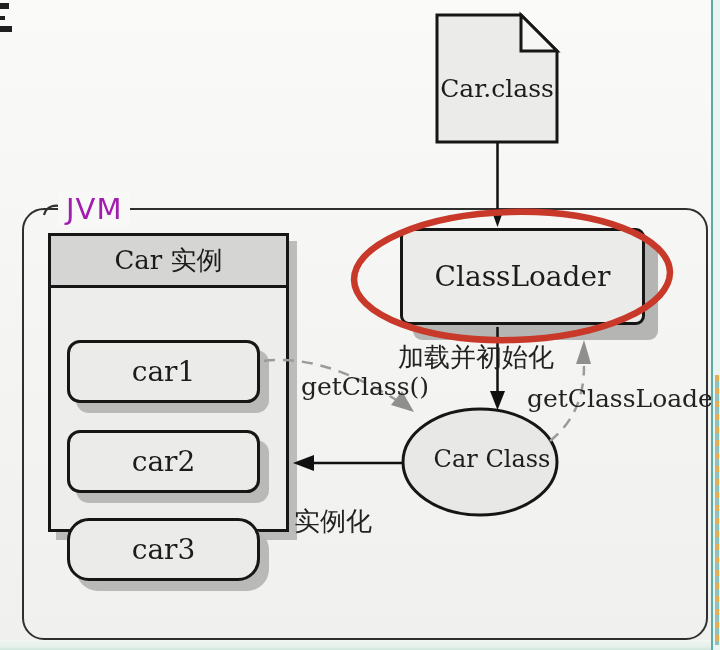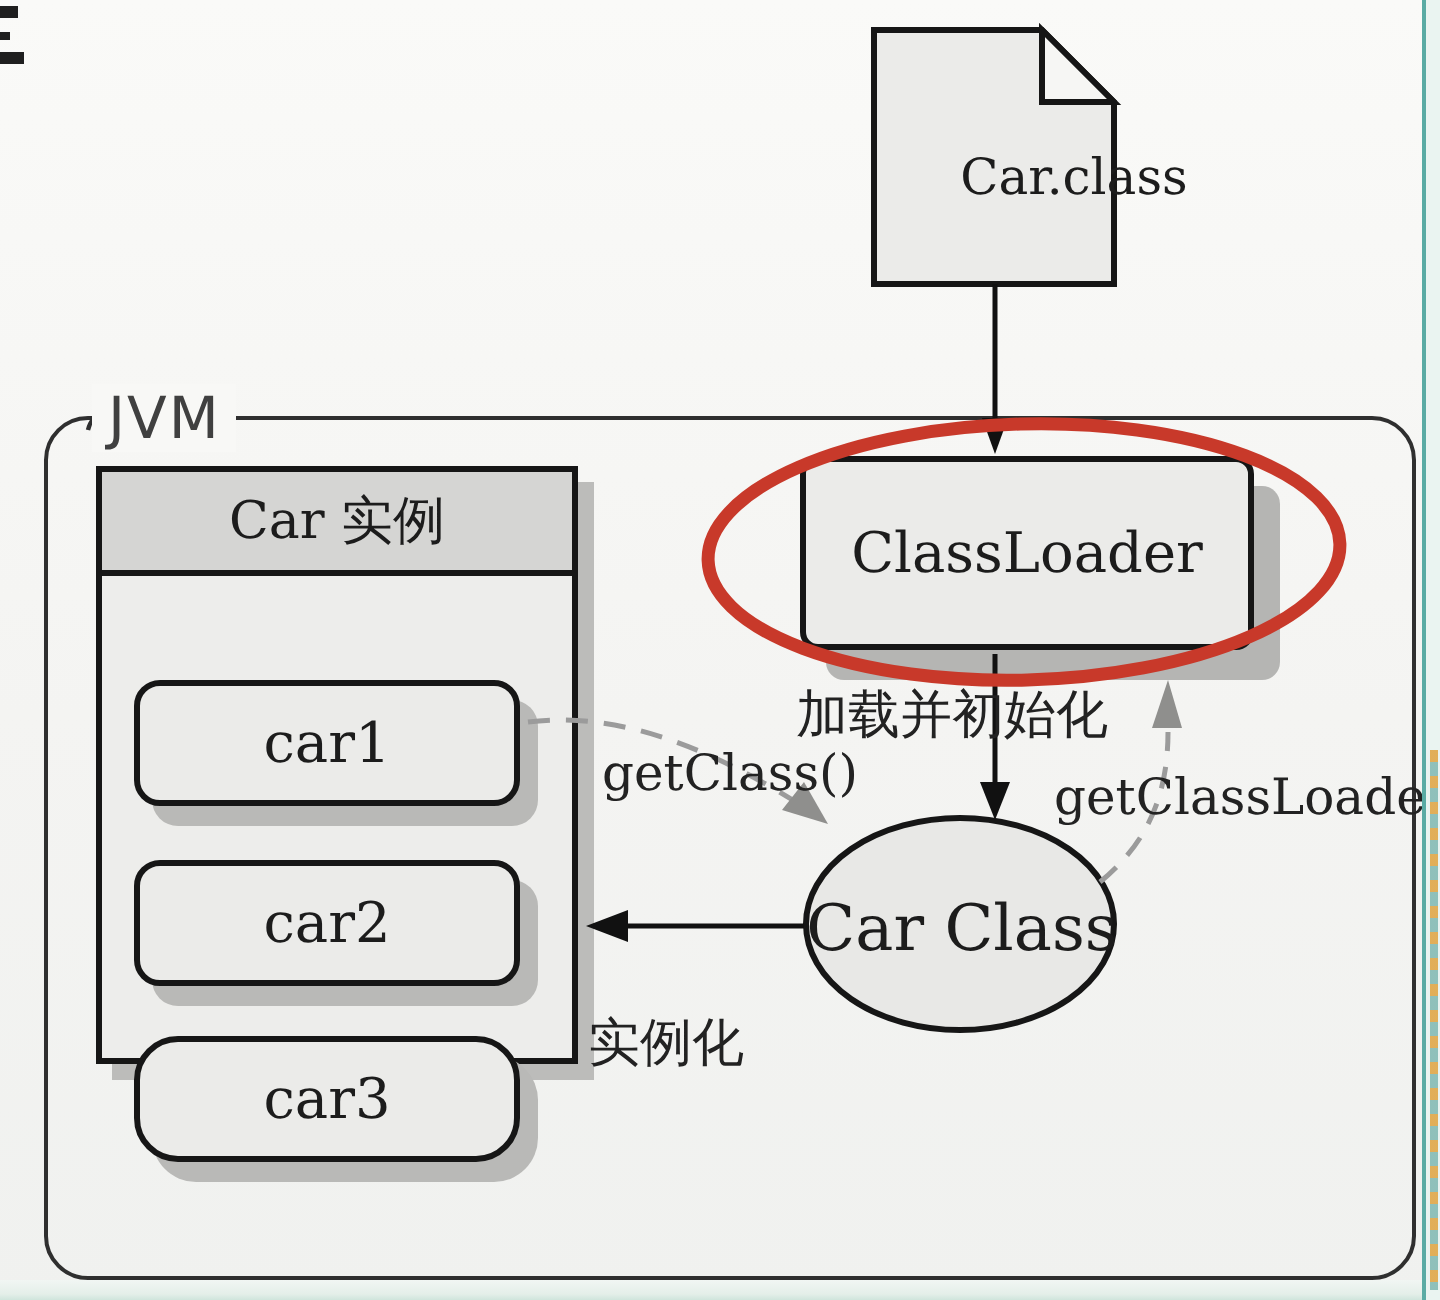--- a/index.html
+++ b/index.html
@@ -9,58 +9,58 @@
     font-family:"DejaVu Serif", serif;color:#1c1c1c;
   }
   
   .edge-mark{position:absolute;background:#1f1f1f;z-index:4;}
   
   .jvm-box{
     position:absolute;left:22px;top:208px;width:682px;height:428px;
     border:2.5px solid #2f2f2f;border-radius:22px;z-index:1;
   }
   .jvm-label{
-    position:absolute;left:46px;top:192px;z-index:3;
+    position:absolute;left:58px;top:192px;z-index:3;
     font-family:"DejaVu Sans", sans-serif;font-size:29px;letter-spacing:1px;
-    background:#f8f8f6;padding:0 8px;color:#404040;
+    background:#f8f8f6;padding:0 8px;color:#a21caf;
   }
   
   .instances-panel{
     position:absolute;left:48px;top:233px;width:241px;height:299px;
     background:#ededeb;border:3px solid #161616;
     box-shadow:8px 8px 0 #bcbcba;z-index:1;box-sizing:border-box;
   }
   .instances-header{
     height:49px;background:#d5d5d3;border-bottom:3px solid #161616;
     display:flex;align-items:center;justify-content:center;
     font-size:26px;
   }
   .car-box{
     position:absolute;left:67px;width:193px;height:63px;
     background:#ebebe9;border:3px solid #161616;border-radius:13px;
     box-shadow:9px 10px 0 #b9b9b7;z-index:1;box-sizing:border-box;
     display:flex;align-items:center;justify-content:center;font-size:28px;
   }
   .classloader-box{
-    position:absolute;left:400px;top:228px;width:227px;height:97px;
+    position:absolute;left:400px;top:228px;width:245px;height:97px;
     background:#ebebe9;border:3px solid #161616;border-radius:9px;
     box-shadow:13px 15px 0 #b5b5b3;z-index:1;box-sizing:border-box;
     display:flex;align-items:center;justify-content:center;font-size:28px;
   }
   svg.overlay{position:absolute;left:0;top:0;z-index:2;pointer-events:none;}
   .lbl{position:absolute;z-index:3;white-space:nowrap;color:#222;}
   .lbl-cjk{font-size:26px;}
   .lbl-code{font-size:25px;}
   .carclass-label{
-    position:absolute;left:403px;top:445px;width:156px;text-align:center;
-    z-index:3;font-size:32px;
+    position:absolute;left:414px;top:445px;width:156px;text-align:center;
+    z-index:3;font-size:24px;
   }
   .file-label{
     position:absolute;left:437px;top:74px;width:120px;text-align:center;
-    z-index:3;font-size:25px;margin-left:40px;
+    z-index:3;font-size:25px;
   }
   
   .right-strip{
     position:absolute;right:0;top:0;width:7px;height:650px;z-index:5;
     background:#eaf4f1;border-left:2px solid #5aaba4;
   }
   .right-strip-dashes{
     position:absolute;right:1px;top:375px;width:4px;height:270px;
     background:repeating-linear-gradient(180deg,#e0a23e 0 6px,#7fb7b1 6px 13px);
     opacity:.85;

